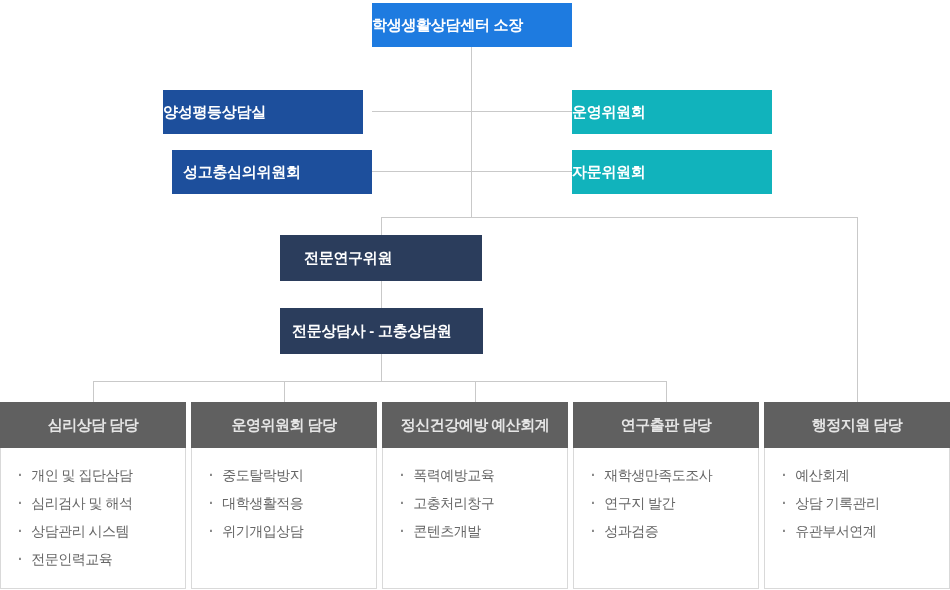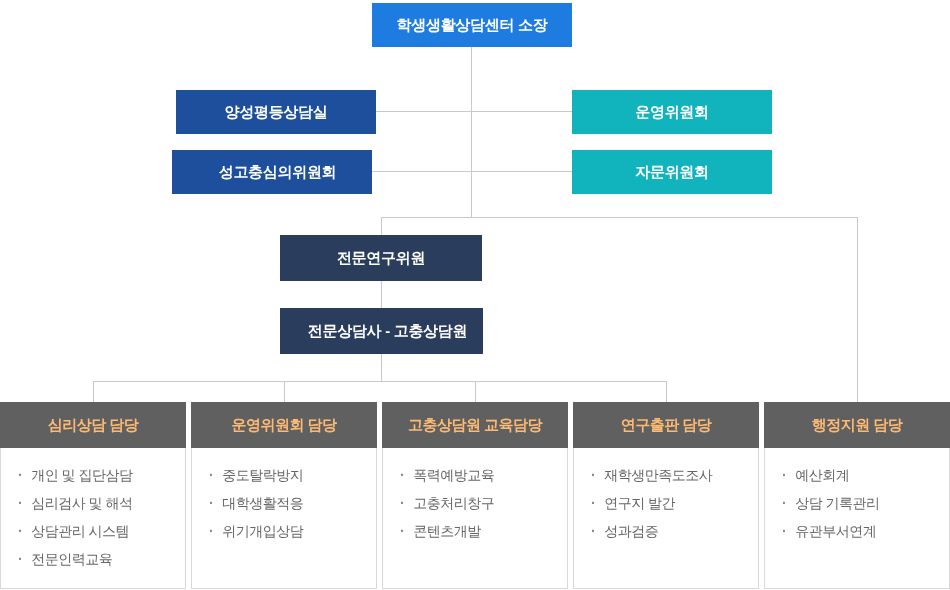--- a/index.html
+++ b/index.html
@@ -9,49 +9,49 @@
     position: relative;
     width: 950px;
     height: 590px;
     background: #ffffff;
     overflow: hidden;
   }
   .node {
     position: absolute;
     display: flex;
     align-items: center;
-    justify-content: center;
+    justify-content: flex-start;
     color: #ffffff;
     font-size: 15px;
     font-weight: 600;
     letter-spacing: -0.3px;
     text-align: center;
   }
   .node--root   { left: 372px; top: 3px;   width: 200px; height: 44px; background: #1e7be0; }
-  .node--royal1 { left: 176px; top: 90px;  width: 200px; height: 44px; background: #1d4f9c; }
+  .node--royal1 { left: 163px; top: 90px;  width: 200px; height: 44px; background: #1d4f9c; }
   .node--royal2 { left: 172px; top: 150px; width: 200px; height: 44px; background: #1d4f9c; padding-left: 11px; }
   .node--teal1  { left: 572px; top: 90px;  width: 200px; height: 44px; background: #11b3bc; }
   .node--teal2  { left: 572px; top: 150px; width: 200px; height: 44px; background: #11b3bc; }
-  .node--navy1  { left: 280px; top: 235px; width: 202px; height: 46px; background: #2b3d5c; }
+  .node--navy1  { left: 280px; top: 235px; width: 202px; height: 46px; background: #2b3d5c; padding-left: 24px; }
   .node--navy2  { left: 280px; top: 308px; width: 203px; height: 46px; background: #2b3d5c; padding-left: 12px; }
 
   .line { position: absolute; background: #c9c9c9; }
   .line.v { width: 1px; }
   .line.h { height: 1px; }
 
   .dept {
     position: absolute;
     top: 402px;
     width: 186px;
     height: 187px;
   }
   .dept__header {
     height: 46px;
     background: #606060;
-    color: #fdba74;
+    color: #e5e5e5;
     font-size: 15px;
     font-weight: 600;
     letter-spacing: -0.5px;
     display: flex;
     align-items: center;
     justify-content: center;
     text-align: center;
   }
   .dept__list {
     height: 141px;
@@ -158,21 +158,21 @@
           <span>대학생활적응</span>
         </div>
       <div class="dept__item">
           <span class="dept__bullet">·</span>
           <span>위기개입상담</span>
         </div>
     </div>
   </div>
 
   <div class="dept dept--3">
-    <div class="dept__header">고충상담원 교육담당</div>
+    <div class="dept__header">정신건강예방 예산회계</div>
     <div class="dept__list">
       <div class="dept__item">
           <span class="dept__bullet">·</span>
           <span>폭력예방교육</span>
         </div>
       <div class="dept__item">
           <span class="dept__bullet">·</span>
           <span>고충처리창구</span>
         </div>
       <div class="dept__item">

